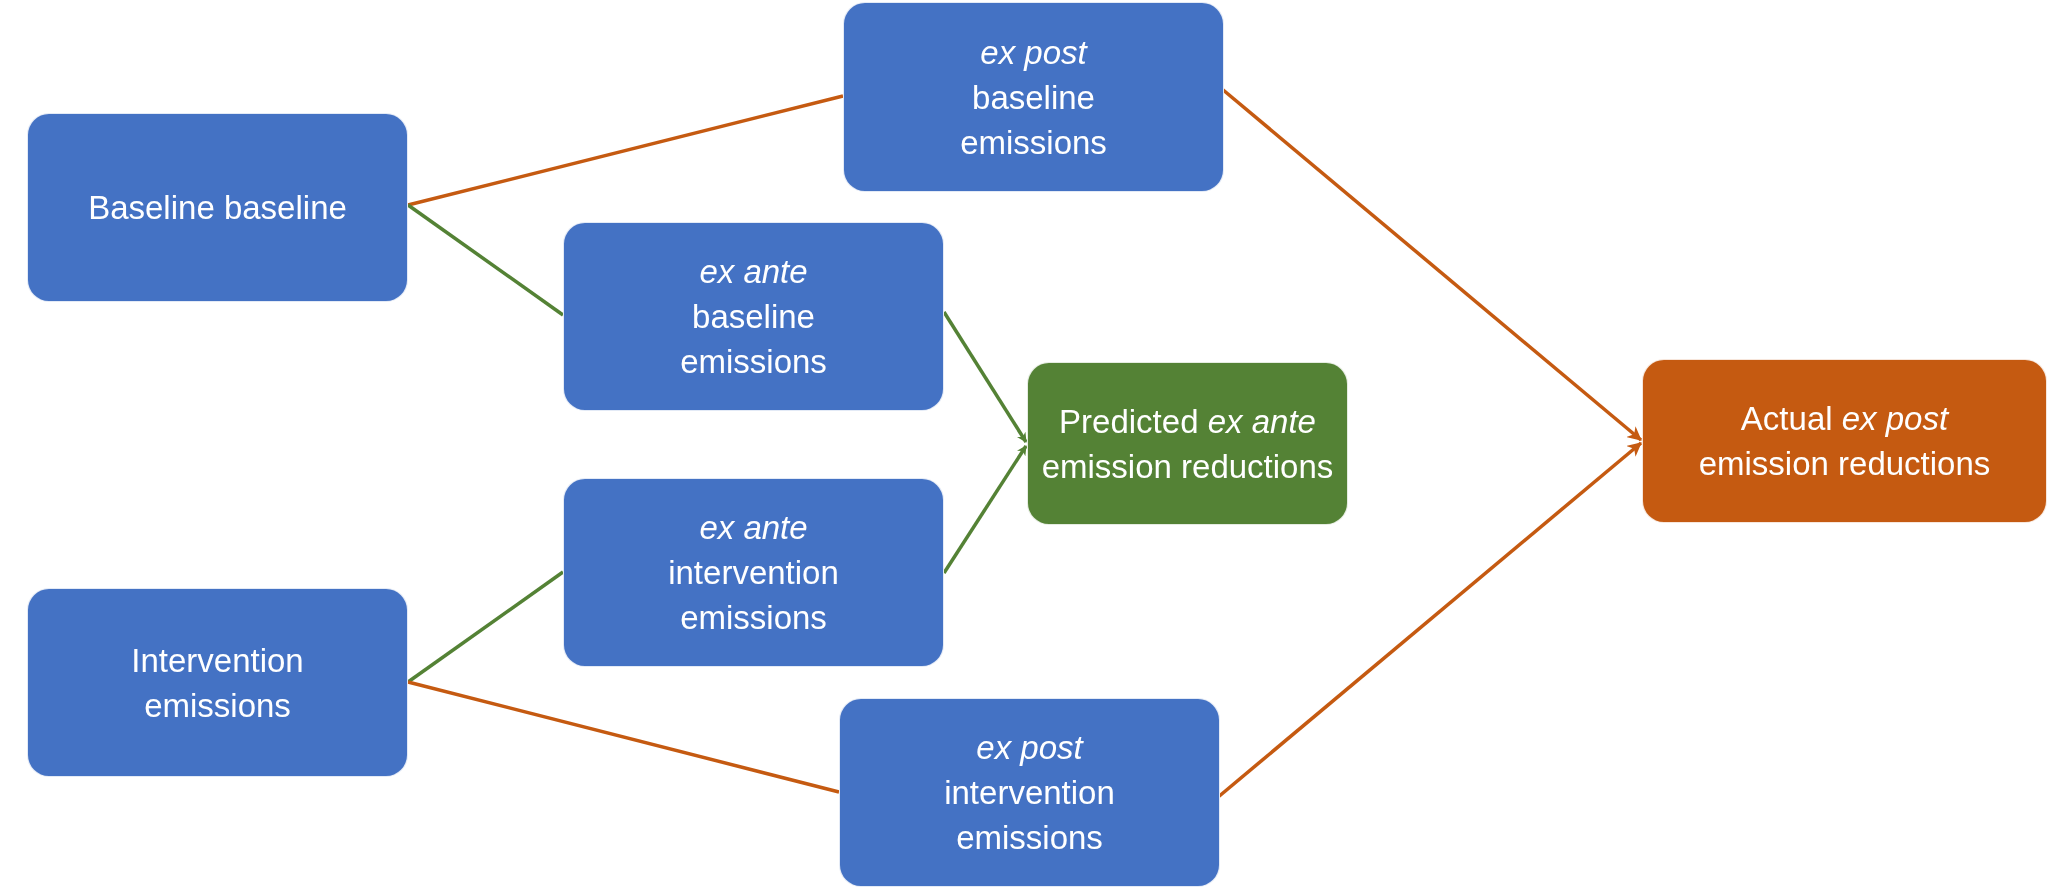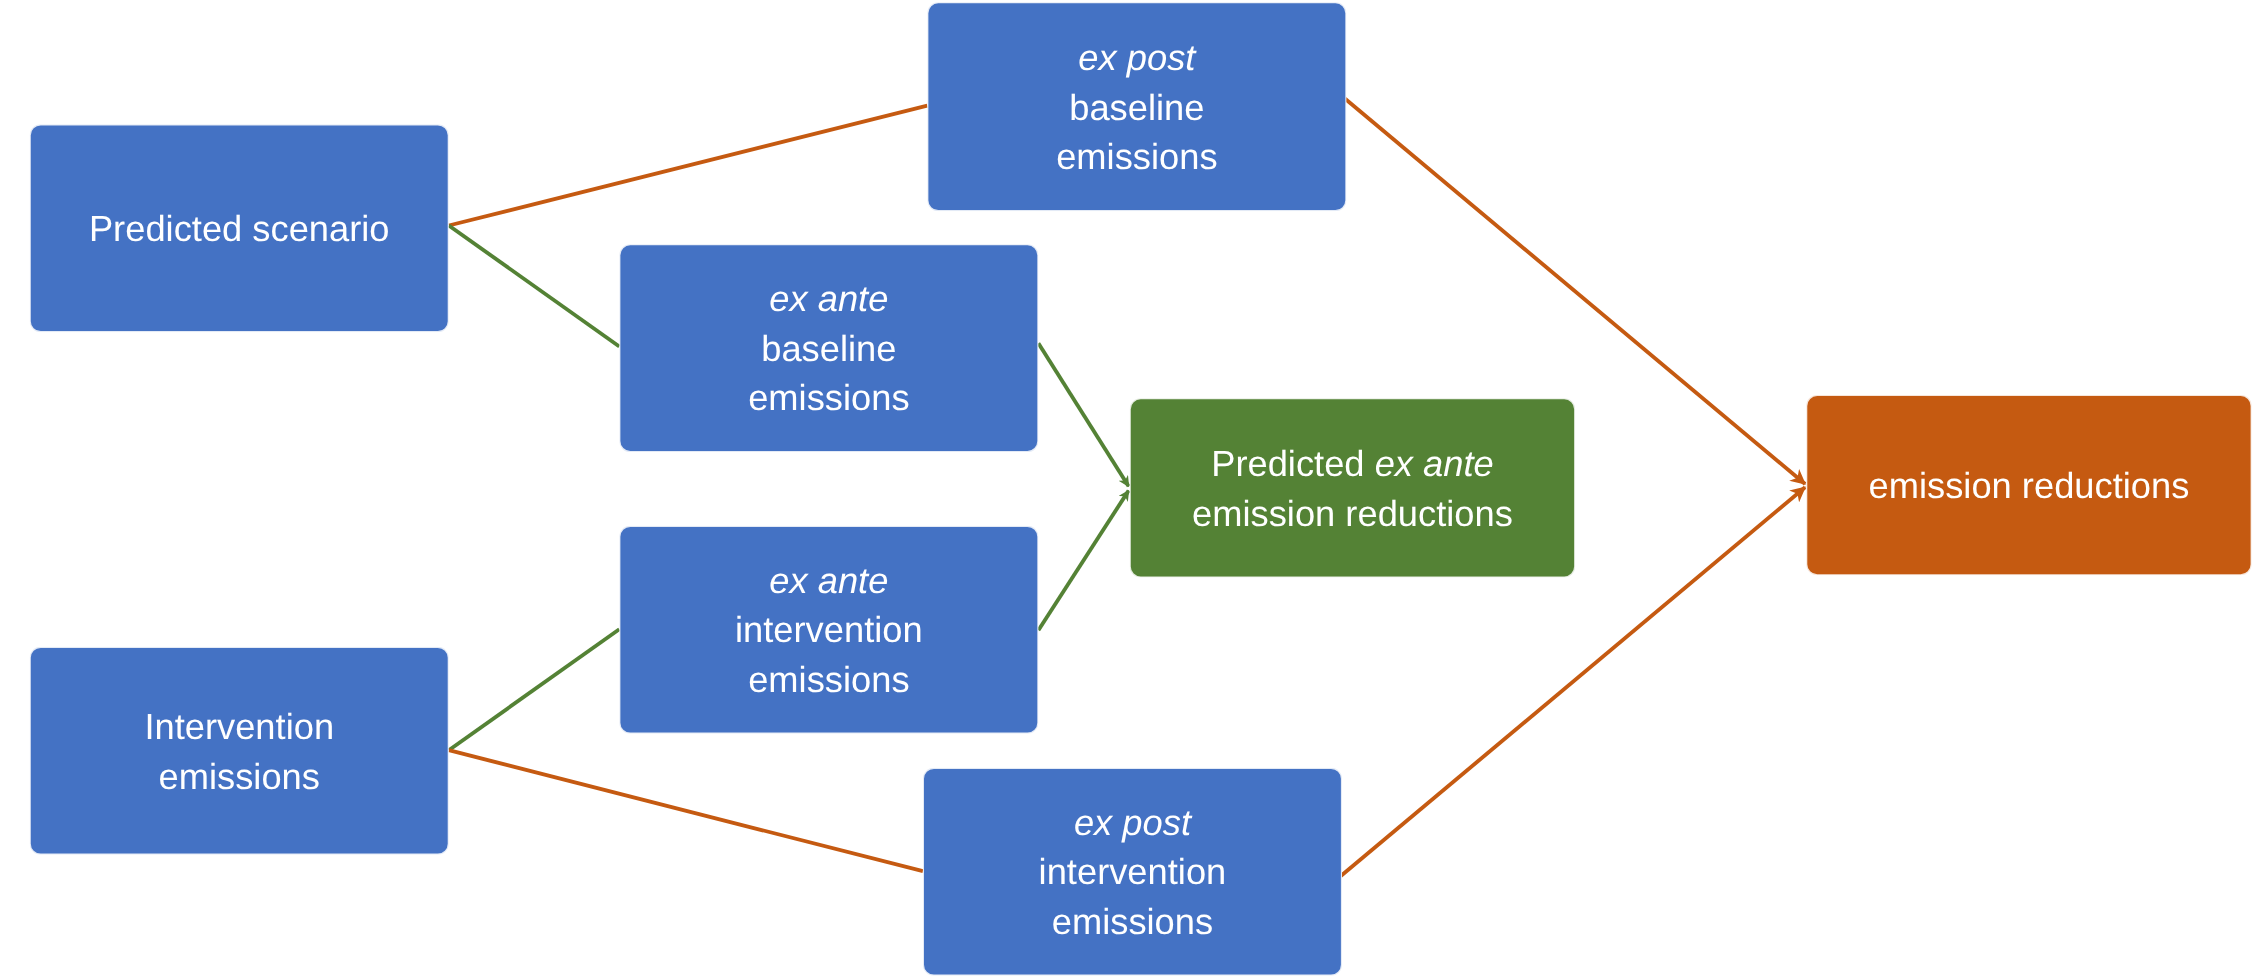--- a/index.html
+++ b/index.html
@@ -18,21 +18,21 @@
       position: absolute;
       left: 0;
       top: 0;
       width: 2048px;
       height: 890px;
       z-index: 1;
     }
     .node {
       position: absolute;
       box-sizing: border-box;
-      border-radius: 10px;
+      border-radius: 22px;
       color: #ffffff;
       display: flex;
       flex-direction: column;
       align-items: center;
       justify-content: center;
       text-align: center;
       font-size: 33px;
       line-height: 45px;
       z-index: 2;
       border: 1.5px solid rgba(255,255,255,0.85);
@@ -42,21 +42,21 @@
     .node.orange { background: #C55A11; }
     .node .line { display: block; white-space: nowrap; }
     .node .it { font-style: italic; }
 
     #n-baseline-scenario     { left: 27px;   top: 113px; width: 381px; height: 189px; }
     #n-intervention-scenario { left: 27px;   top: 588px; width: 381px; height: 189px; }
     #n-exante-baseline       { left: 563px;  top: 222px; width: 381px; height: 189px; }
     #n-exante-intervention   { left: 563px;  top: 478px; width: 381px; height: 189px; }
     #n-expost-baseline       { left: 843px;  top: 2px;   width: 381px; height: 190px; }
     #n-expost-intervention   { left: 839px;  top: 698px; width: 381px; height: 189px; }
-    #n-predicted             { left: 1027px; top: 362px; width: 405px; height: 163px; }
+    #n-predicted             { left: 1027px; top: 362px; width: 321px; height: 163px; }
     #n-actual                { left: 1642px; top: 359px; width: 405px; height: 164px; }
   </style>
 </head>
 <body>
 
 <svg id="connectors" xmlns="http://www.w3.org/2000/svg" width="2048" height="890" viewBox="0 0 2048 890">
   <defs>
     <marker id="arrow-green" markerWidth="10" markerHeight="10" refX="9" refY="5" orient="auto" markerUnits="userSpaceOnUse" viewBox="0 0 10 10">
       <path d="M0,0 L10,5 L0,10 L3,5 Z" fill="#548235"></path>
     </marker>
@@ -76,21 +76,21 @@
   <line x1="944" y1="312" x2="1026" y2="442" stroke="#548235" stroke-width="3.5" marker-end="url(#arrow-green)"></line>
 
   <line x1="944" y1="573" x2="1026" y2="446" stroke="#548235" stroke-width="3.5" marker-end="url(#arrow-green)"></line>
 
   <line x1="1222" y1="89" x2="1641" y2="440" stroke="#C55A11" stroke-width="3.5" marker-end="url(#arrow-orange)"></line>
 
   <line x1="1217" y1="798" x2="1641" y2="443" stroke="#C55A11" stroke-width="3.5" marker-end="url(#arrow-orange)"></line>
 </svg>
 
 <div class="node blue" id="n-baseline-scenario">
-    <span class="line"><span>Predicted scenario</span></span>
+    <span class="line"><span>Baseline baseline</span></span>
   </div>
 <div class="node blue" id="n-intervention-scenario">
     <span class="line"><span>Intervention</span></span>
     <span class="line"><span>emissions</span></span>
   </div>
 <div class="node blue" id="n-exante-baseline">
     <span class="line"><span class="it">ex ante</span></span>
     <span class="line"><span>baseline</span></span>
     <span class="line"><span>emissions</span></span>
   </div>
@@ -107,14 +107,15 @@
 <div class="node blue" id="n-expost-intervention">
     <span class="line"><span class="it">ex post</span></span>
     <span class="line"><span>intervention</span></span>
     <span class="line"><span>emissions</span></span>
   </div>
 <div class="node green" id="n-predicted">
     <span class="line"><span>Predicted </span><span class="it">ex ante</span></span>
     <span class="line"><span>emission reductions</span></span>
   </div>
 <div class="node orange" id="n-actual">
+    <span class="line"><span>Actual </span><span class="it">ex post</span></span>
     <span class="line"><span>emission reductions</span></span>
   </div>
 
 </body></html>

